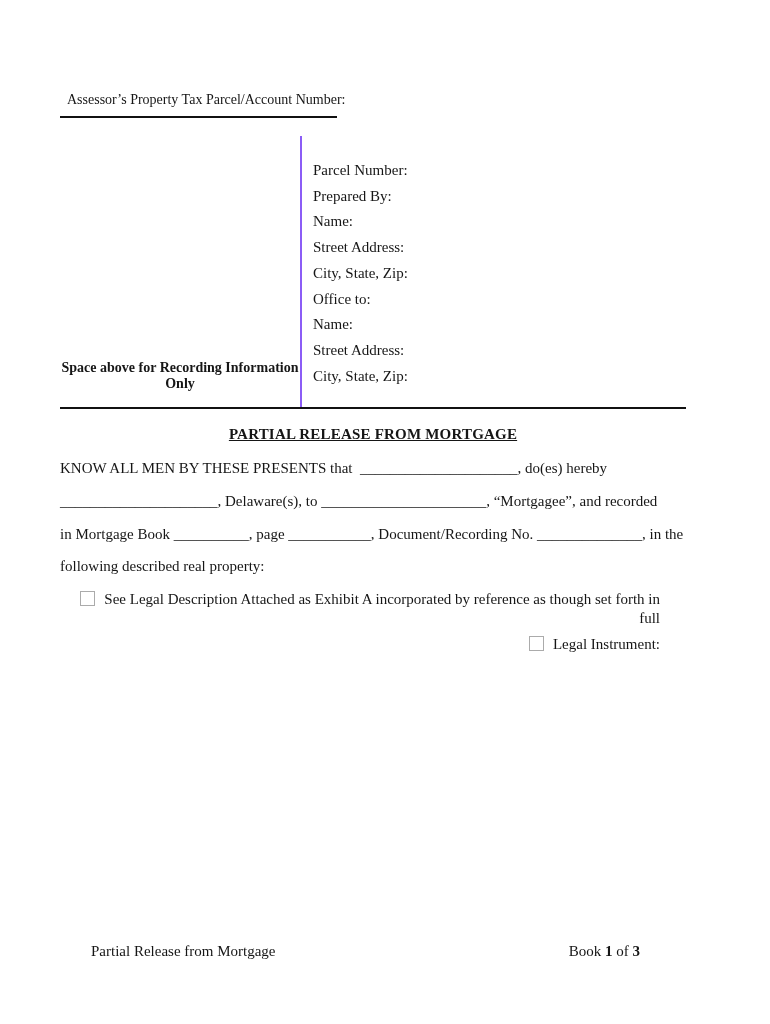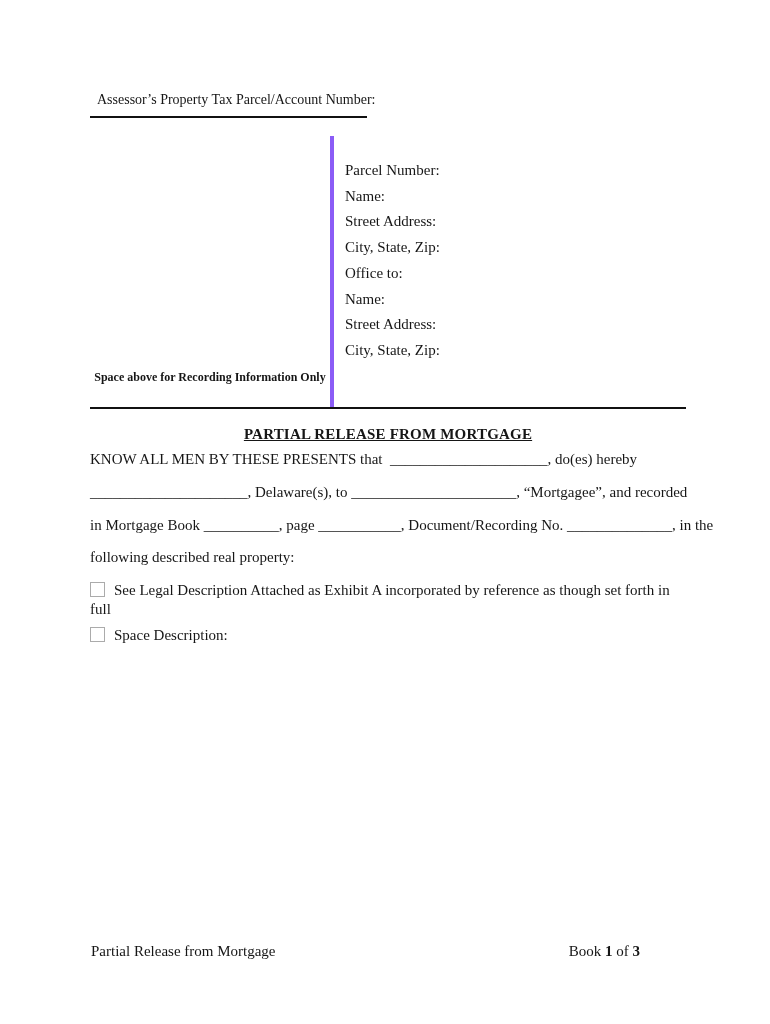--- a/index.html
+++ b/index.html
@@ -8,21 +8,21 @@
     width: 770px;
     height: 1024px;
     position: relative;
     font-family: "Liberation Serif", "DejaVu Serif", serif;
     color: #161616;
     overflow: hidden;
   }
   .page {
     position: absolute;
     inset: 0;
-    padding: 92px 84px 0 90px;
+    padding: 92px 84px 0 60px;
   }
 
   
   .assessor-label {
     font-size: 14px;
     padding-left: 7px;
   }
   .assessor-line {
     width: 277px;
     border-bottom: 2px solid #111;
@@ -37,56 +37,56 @@
     display: flex;
     border-bottom: 2px solid #111;
   }
   .recording-left {
     width: 240px;
     display: flex;
     align-items: flex-end;
     justify-content: center;
   }
   .recording-caption {
-    font-size: 12px;
+    font-size: 14px;
     font-weight: bold;
-    margin-bottom: 22px;
+    margin-bottom: 15px;
     text-align: center;
   }
   .recording-right {
     flex: 1;
-    border-left: 4px solid #8b5cf6;
+    border-left: 2px solid #8b5cf6;
     padding-left: 11px;
     padding-top: 22px;
   }
   .recording-label {
     font-size: 15px;
     line-height: 25.7px;
   }
 
   
   .doc-title {
     margin-top: 17px;
     text-align: center;
     font-size: 15px;
     font-weight: bold;
     text-decoration: underline;
     letter-spacing: 0.2px;
   }
 
   
-  .body-block { margin-top: 0; }
+  .body-block { margin-top: 9px; }
   .body-line {
     font-size: 15px;
     line-height: 32.8px;
     white-space: pre;
   }
 
   
-  .checkbox-section { margin-top: 7px; width: 600px; }
+  .checkbox-section { margin-top: 7px; width: 600px; text-align: right; }
   .checkbox-row {
     font-size: 15px;
     line-height: 18.6px;
   }
   .checkbox-row + .checkbox-row { margin-top: 8px; }
   .checkbox {
     display: inline-block;
     width: 15px;
     height: 15px;
     border: 1px solid #ababab;
@@ -115,20 +115,21 @@
 
   <div class="assessor-label">Assessor’s Property Tax Parcel/Account Number:</div>
   <div class="assessor-line"></div>
 
   <div class="recording-block">
     <div class="recording-left">
       <div class="recording-caption">Space above for Recording Information Only</div>
     </div>
     <div class="recording-right">
       <div class="recording-label">Parcel Number:</div>
+      <div class="recording-label">Prepared By:</div>
       <div class="recording-label">Name:</div>
       <div class="recording-label">Street Address:</div>
       <div class="recording-label">City, State, Zip:</div>
       <div class="recording-label">Office to:</div>
       <div class="recording-label">Name:</div>
       <div class="recording-label">Street Address:</div>
       <div class="recording-label">City, State, Zip:</div>
     </div>
   </div>
 
@@ -139,21 +140,21 @@
     <div class="body-line">_____________________, Delaware(s), to ______________________, “Mortgagee”, and recorded</div>
     <div class="body-line">in Mortgage Book __________, page ___________, Document/Recording No. ______________, in the</div>
     <div class="body-line">following described real property:</div>
   </div>
 
   <div class="checkbox-section">
     <div class="checkbox-row">
       <span class="checkbox"></span><span>See Legal Description Attached as Exhibit A incorporated by reference as though set forth in full</span>
     </div>
     <div class="checkbox-row">
-      <span class="checkbox"></span><span>Space Description:</span>
+      <span class="checkbox"></span><span>Legal Instrument:</span>
     </div>
   </div>
 
 </div>
 
 <div class="footer">
   <span>Partial Release from Mortgage</span>
   <span class="footer-page"><span>Book </span><b>1</b><span> of </span><b>3</b></span>
 </div>
 

